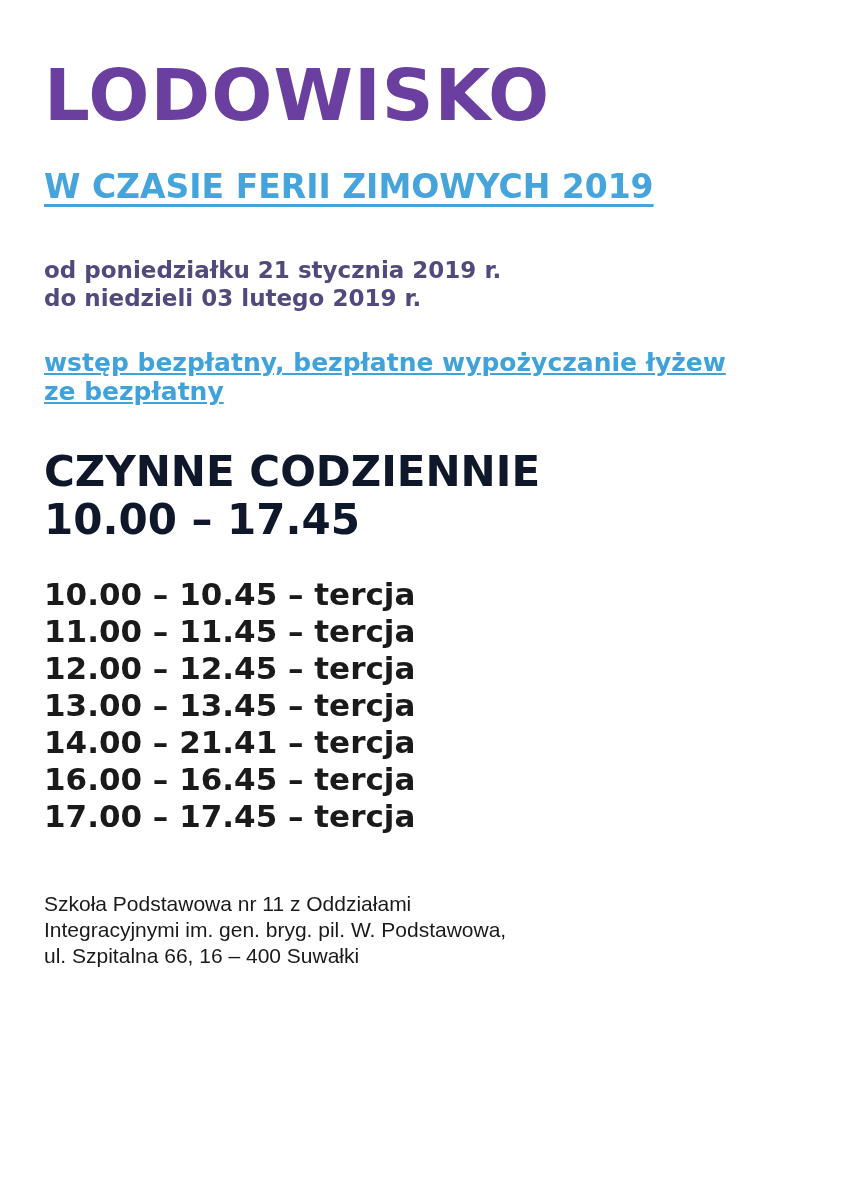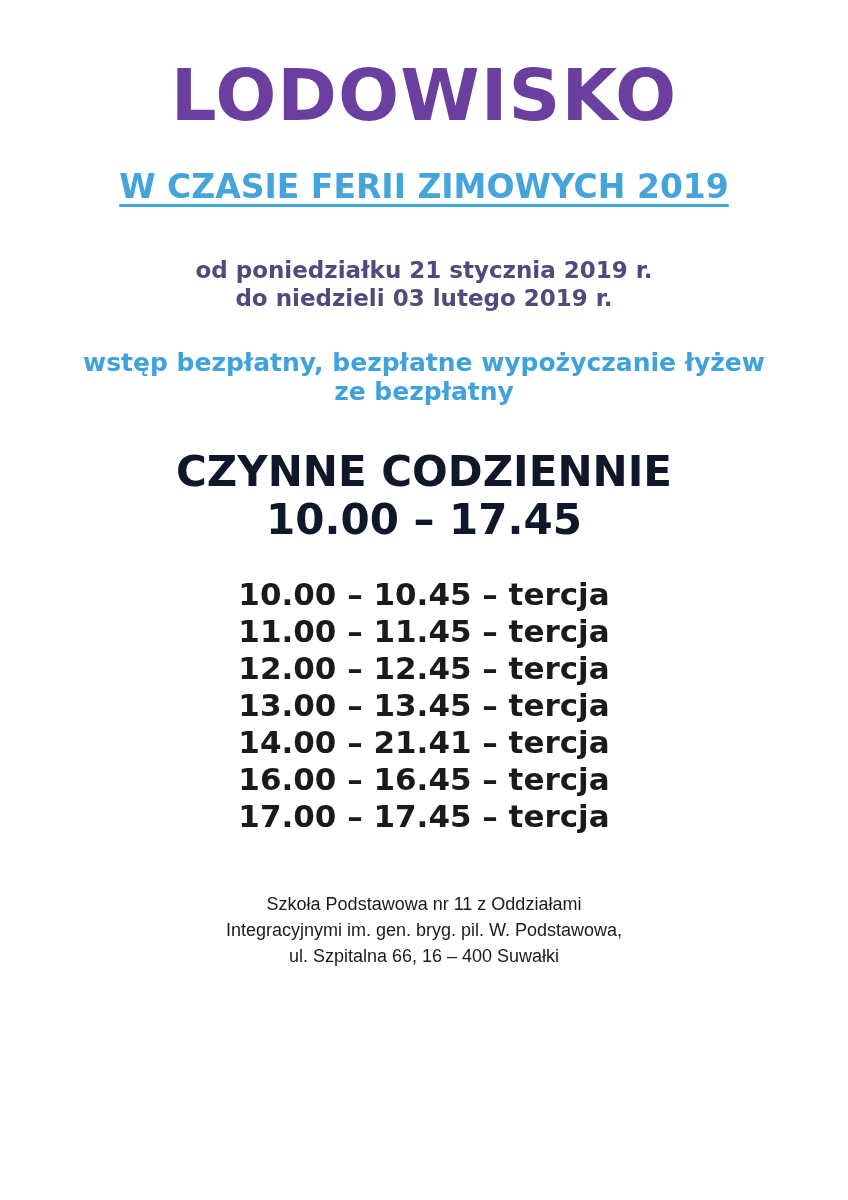--- a/index.html
+++ b/index.html
@@ -9,23 +9,23 @@
   }
   body {
     width: 848px;
     height: 1200px;
     font-family: "DejaVu Sans", sans-serif;
     overflow: hidden;
   }
   .poster {
     width: 848px;
     height: 1200px;
-    text-align: center;
     box-sizing: border-box;
     padding-top: 52px;
+    padding-left: 44px;
   }
   .title {
     font-size: 72px;
     font-weight: bold;
     color: #6B3FA0;
     line-height: 1.2;
     letter-spacing: 1px;
   }
   .subtitle {
     margin-top: 30px;
@@ -43,39 +43,40 @@
     font-weight: bold;
     color: #524A7D;
     line-height: 28px;
   }
   .info {
     margin-top: 36px;
     font-size: 25px;
     font-weight: bold;
     color: #3FA2DB;
     line-height: 29px;
+    text-decoration: underline;
   }
   .hours-heading {
     margin-top: 42px;
     font-size: 42px;
     font-weight: bold;
     color: #0f172a;
     line-height: 48px;
   }
   .schedule {
     margin-top: 32px;
     font-size: 31px;
     font-weight: bold;
     color: #1A1A1A;
     line-height: 37px;
   }
   .address {
     margin-top: 56px;
     font-family: "Liberation Sans", sans-serif;
-    font-size: 18px;
+    font-size: 21px;
     font-weight: normal;
     color: #1A1A1A;
     line-height: 26px;
   }
 </style>
 </head>
 <body>
 
 <div class="poster">
 

